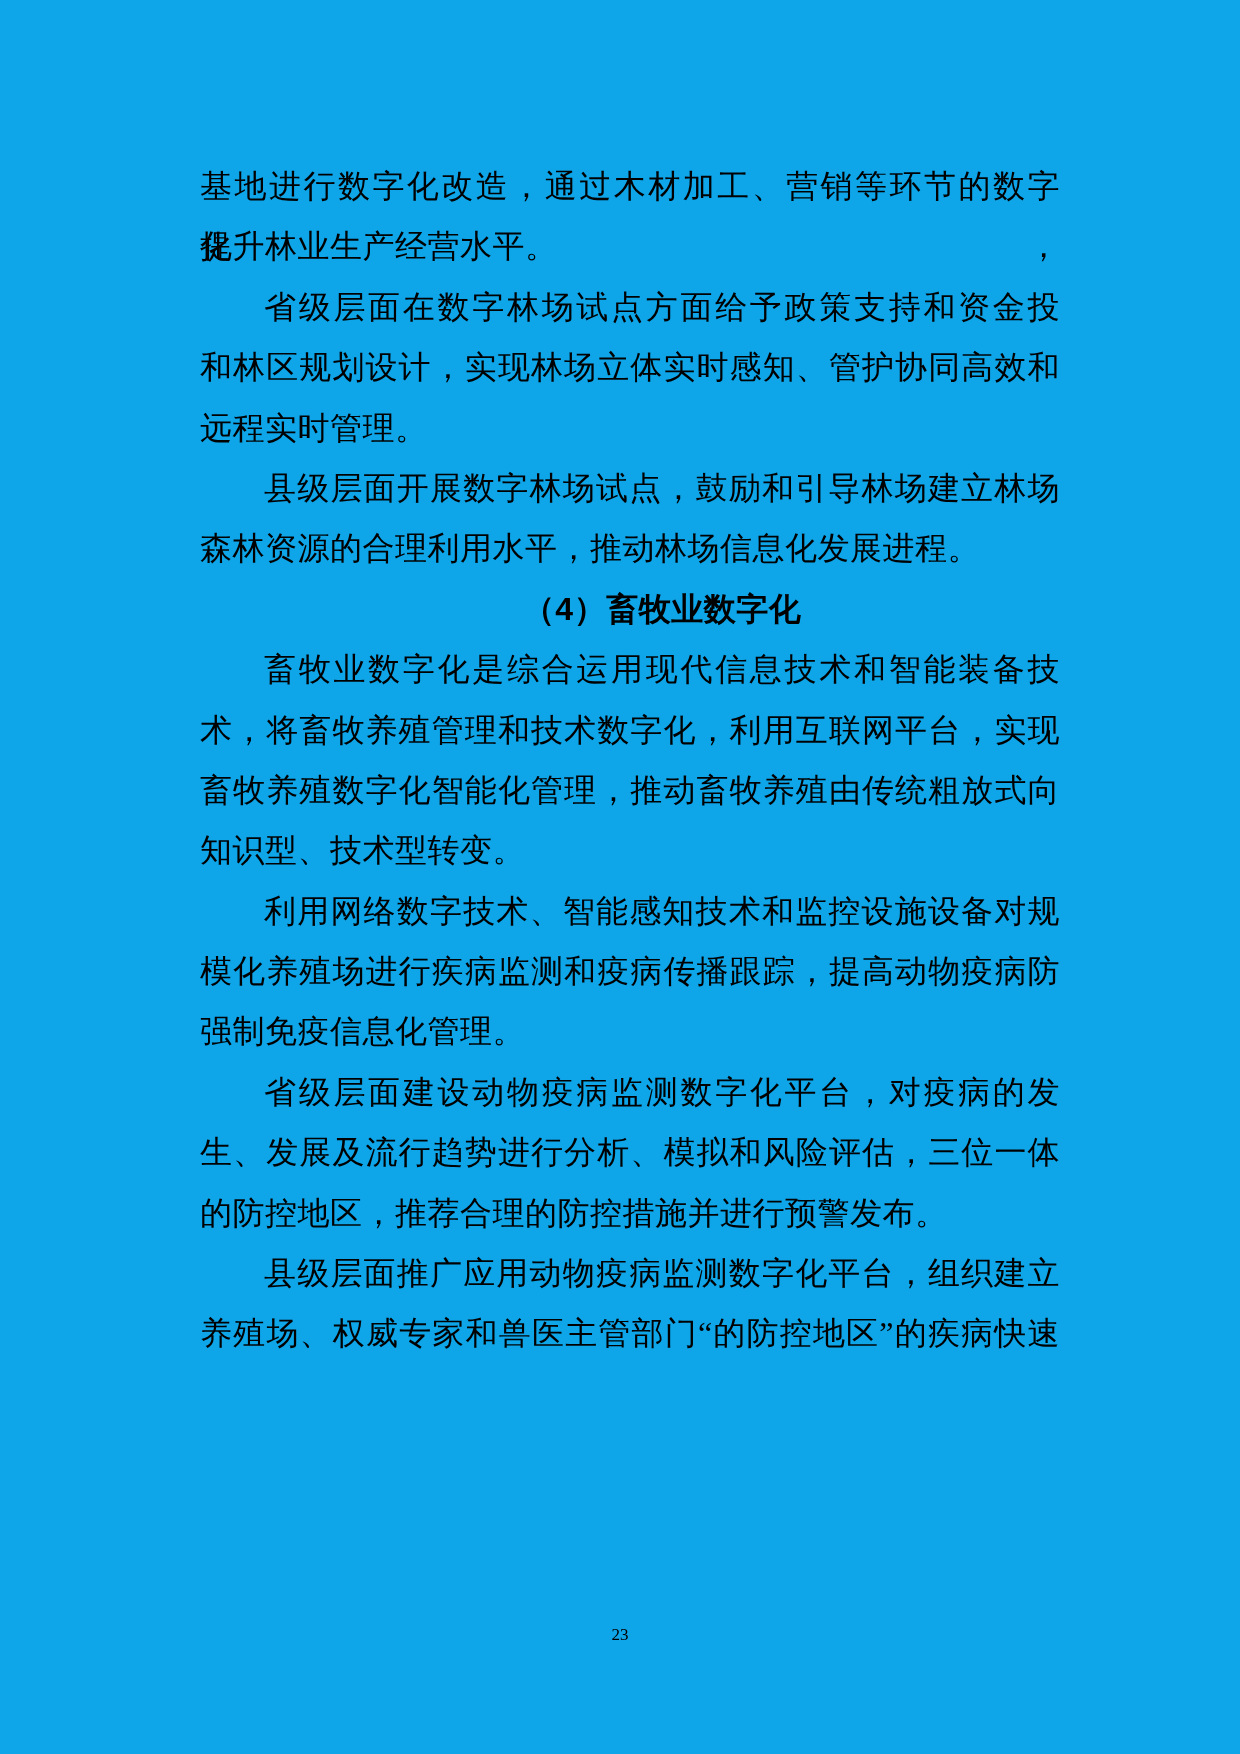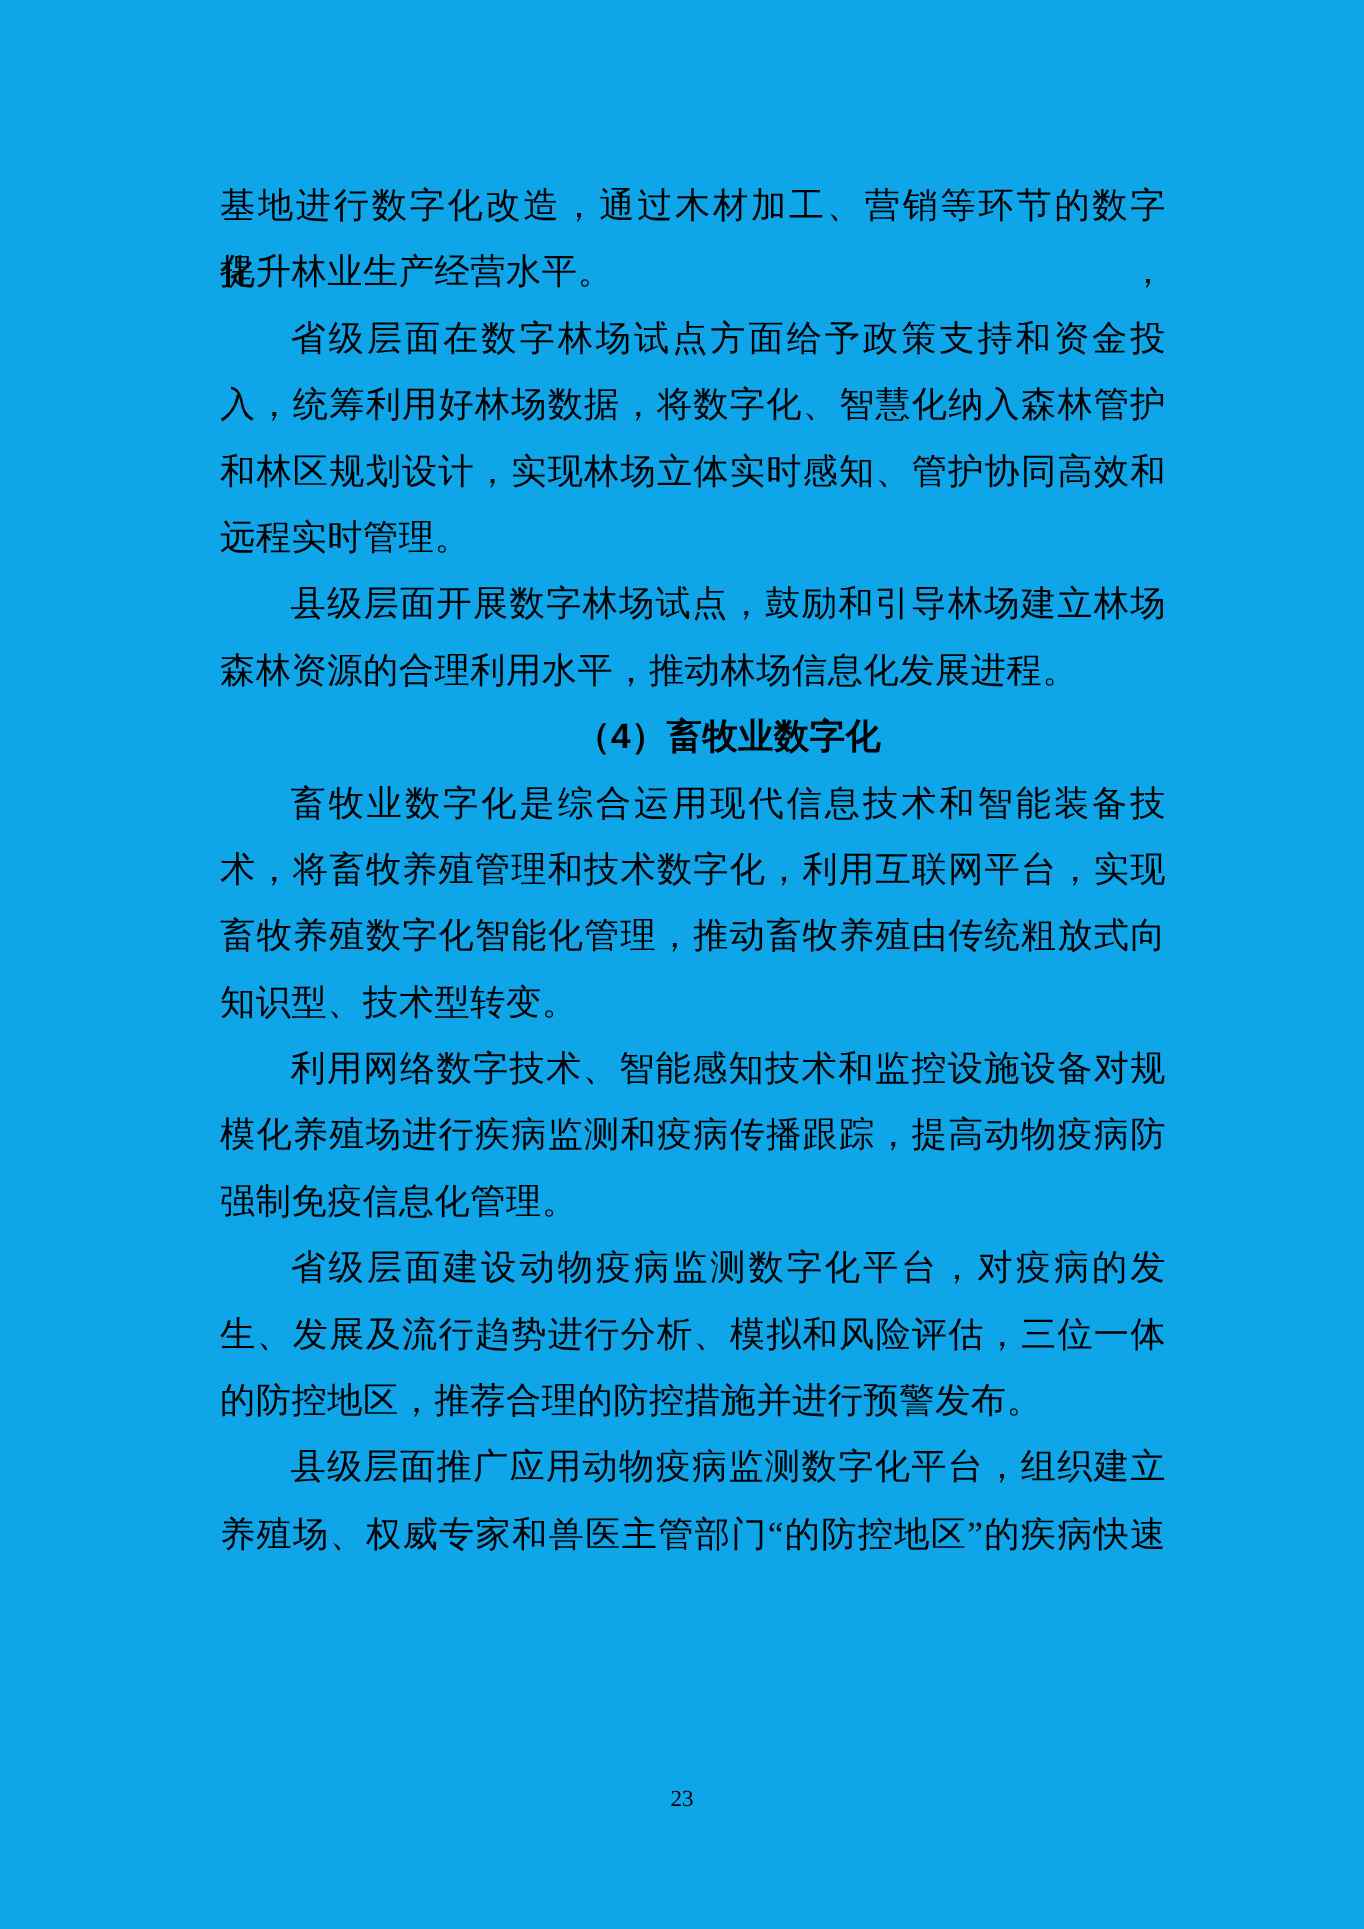--- a/index.html
+++ b/index.html
@@ -46,33 +46,32 @@
     font-family: "Liberation Sans", "DejaVu Sans", sans-serif;
     letter-spacing: 0.5px;
     text-align: center;
   }
   .pageno {
     position: absolute;
     top: 1622px;
     left: 0;
     width: 1240px;
     text-align: center;
-    font-size: 21px;
+    font-size: 17px;
     line-height: 26px;
   }
 </style>
 </head>
 <body>
 
 <div class="page">
   <div class="content">
     <div class="ln j">基地进行数字化改造，通过木材加工、营销等环节的数字化，</div>
     <div class="ln">提升林业生产经营水平。</div>
     <div class="ln ind j">省级层面在数字林场试点方面给予政策支持和资金投</div>
-    <div class="ln j">入，统筹利用好林场数据，将数字化、智慧化纳入森林管护</div>
     <div class="ln j">和林区规划设计，实现林场立体实时感知、管护协同高效和</div>
     <div class="ln">远程实时管理。</div>
     <div class="ln ind j">县级层面开展数字林场试点，鼓励和引导林场建立林场</div>
     <div class="ln">森林资源的合理利用水平，推动林场信息化发展进程。</div>
     <div class="ln ind h">（4）畜牧业数字化</div>
     <div class="ln ind j">畜牧业数字化是综合运用现代信息技术和智能装备技</div>
     <div class="ln j">术，将畜牧养殖管理和技术数字化，利用互联网平台，实现</div>
     <div class="ln j">畜牧养殖数字化智能化管理，推动畜牧养殖由传统粗放式向</div>
     <div class="ln">知识型、技术型转变。</div>
     <div class="ln ind j">利用网络数字技术、智能感知技术和监控设施设备对规</div>

